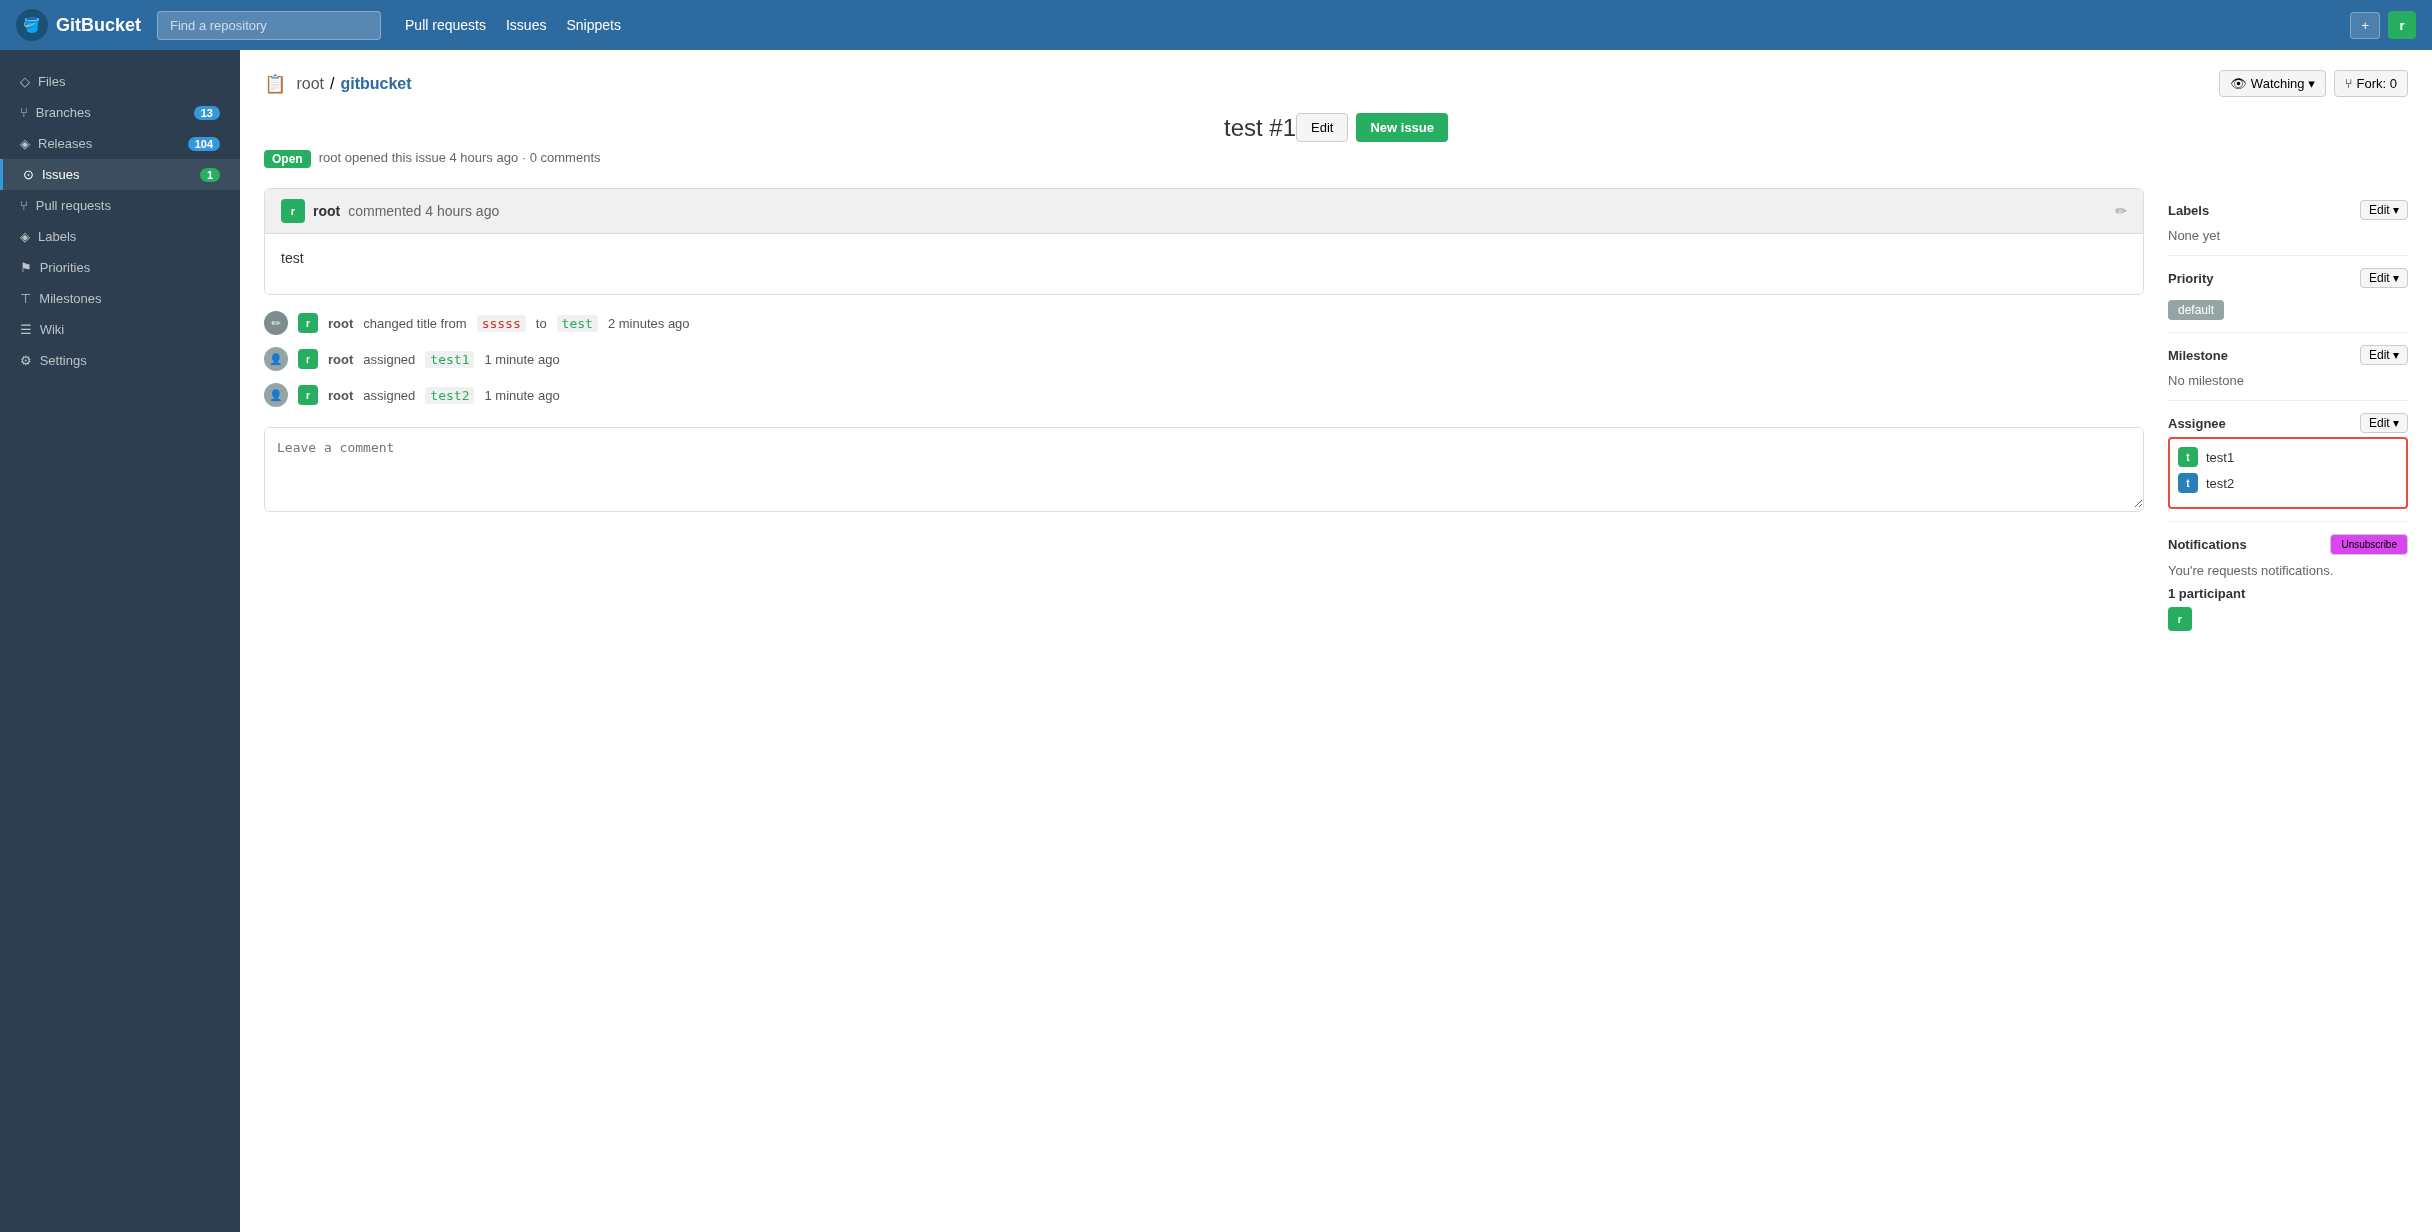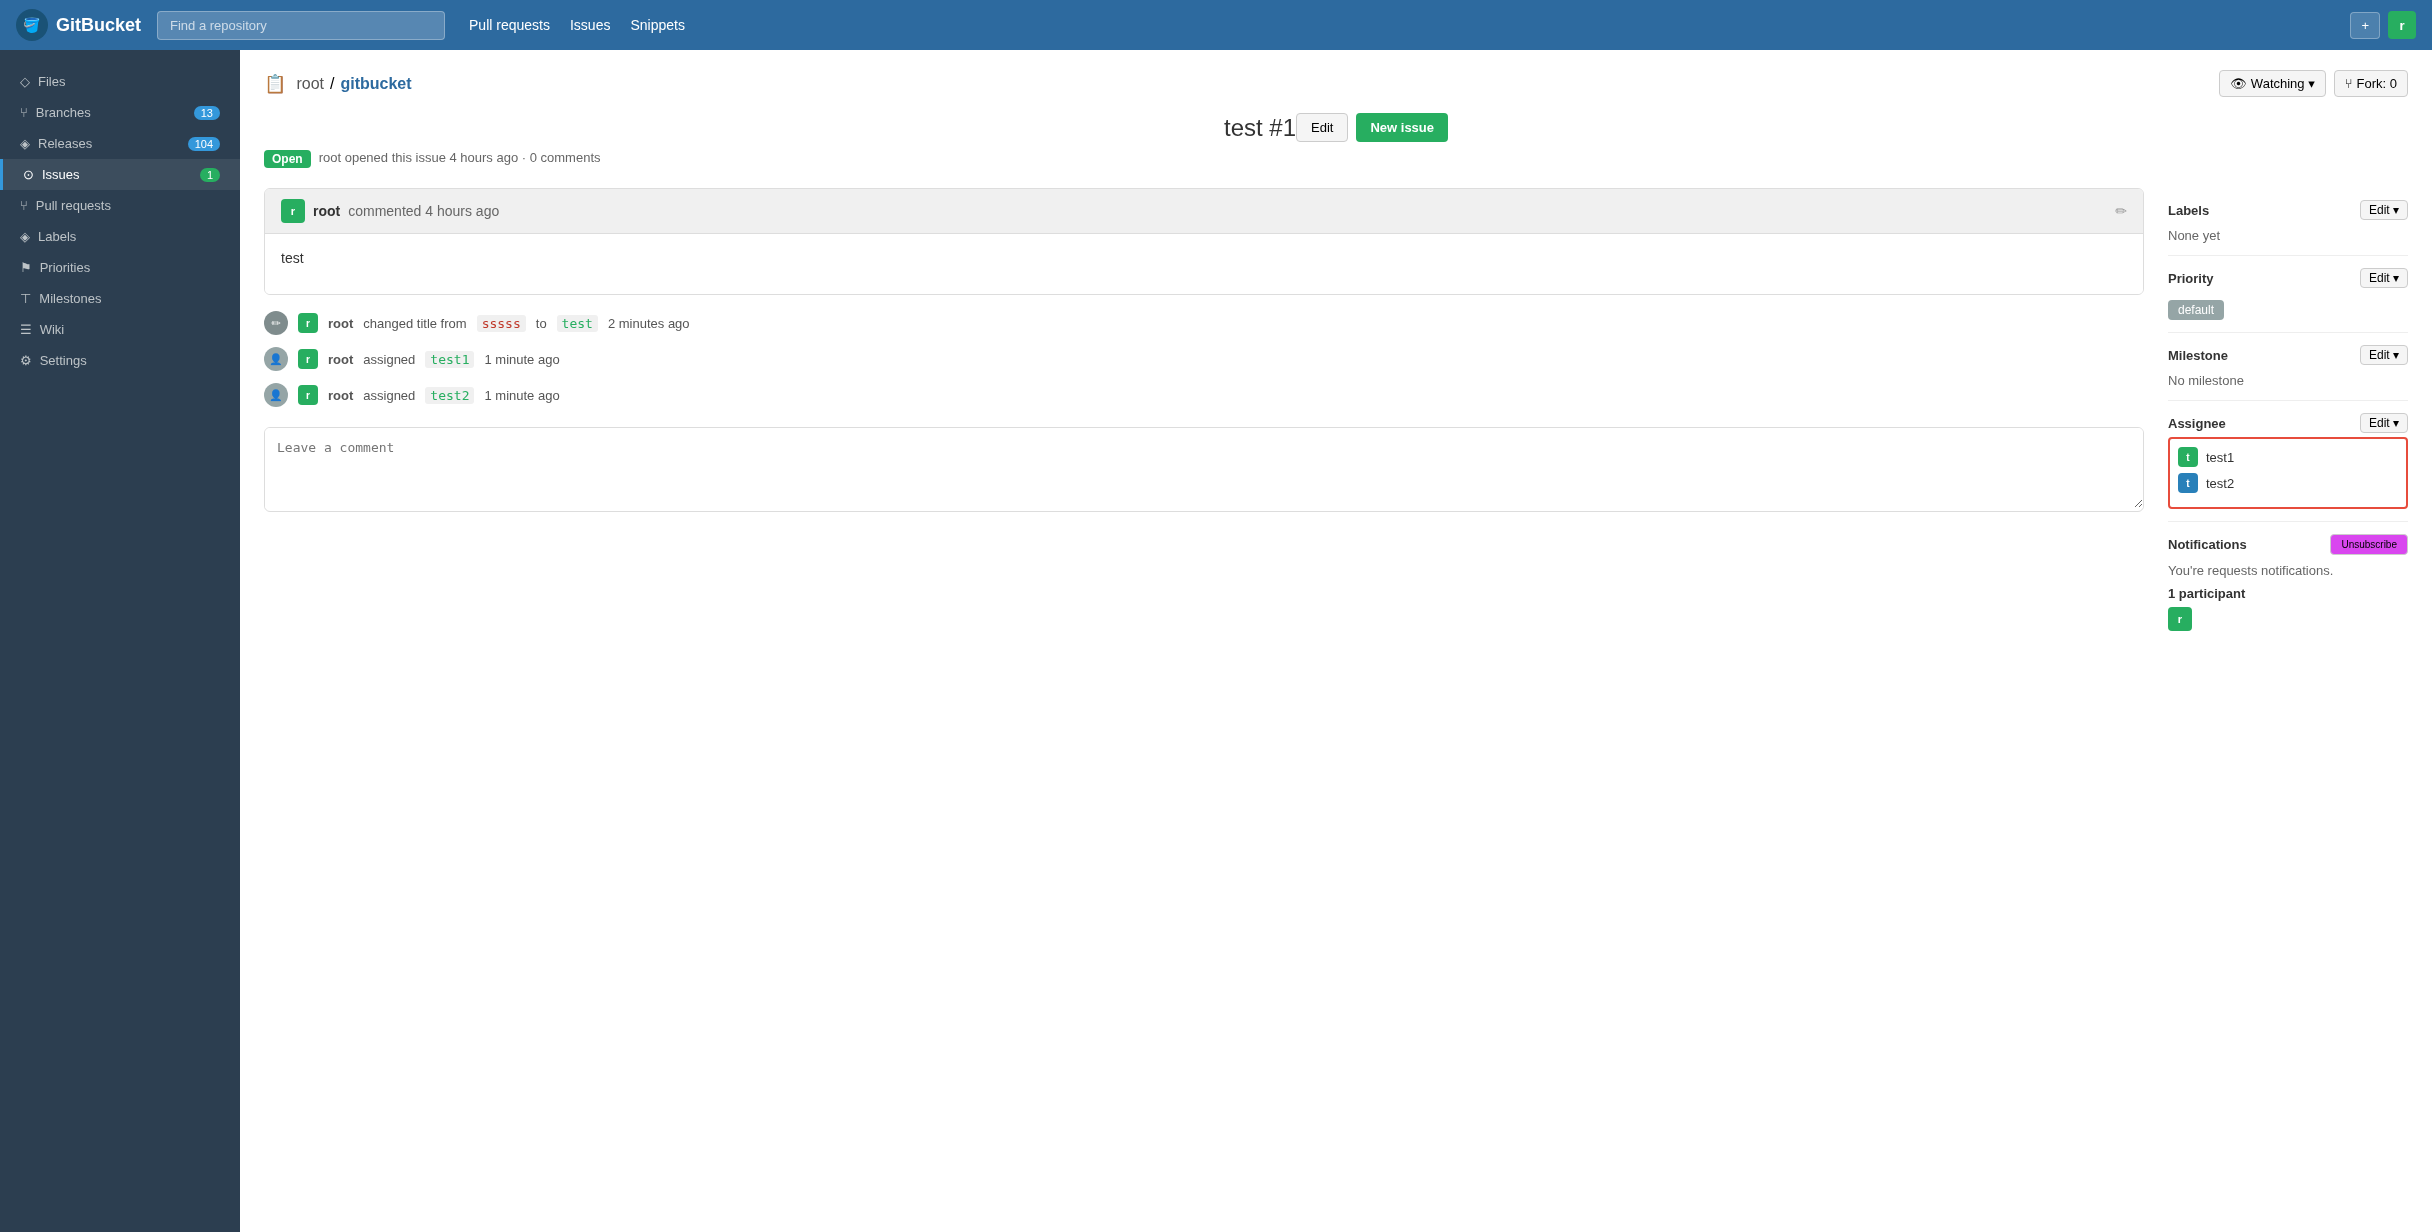--- a/index.html
+++ b/index.html
@@ -36,21 +36,21 @@
     }
     .topnav-search {
       flex: 0 0 auto;
     }
     .topnav-search input {
       background: rgba(255,255,255,0.2);
       border: 1px solid rgba(255,255,255,0.3);
       border-radius: 4px;
       color: white;
       padding: 6px 12px;
-      width: 288px;
+      width: 224px;
       font-size: 13px;
       outline: none;
     }
     .topnav-search input::placeholder { color: rgba(255,255,255,0.7); }
     .topnav-links {
       display: flex;
       gap: 20px;
       margin-left: 8px;
     }
     .topnav-links a {
@@ -114,21 +114,21 @@
       text-decoration: none;
     }
     .sidebar-item.active { background: rgba(255,255,255,0.08); color: white; border-left: 3px solid #3498db; }
     .sidebar-item-left { display: flex; align-items: center; gap: 8px; }
     .sidebar-badge {
       background: #3498db;
       color: white;
       border-radius: 10px;
       padding: 1px 7px;
       font-size: 11px;
-      font-weight: normal;
+      font-weight: bold;
     }
     .sidebar-badge.green { background: #27ae60; }
 
     
     .main {
       flex: 1;
       background: white;
       padding: 20px 24px;
       overflow: auto;
     }

